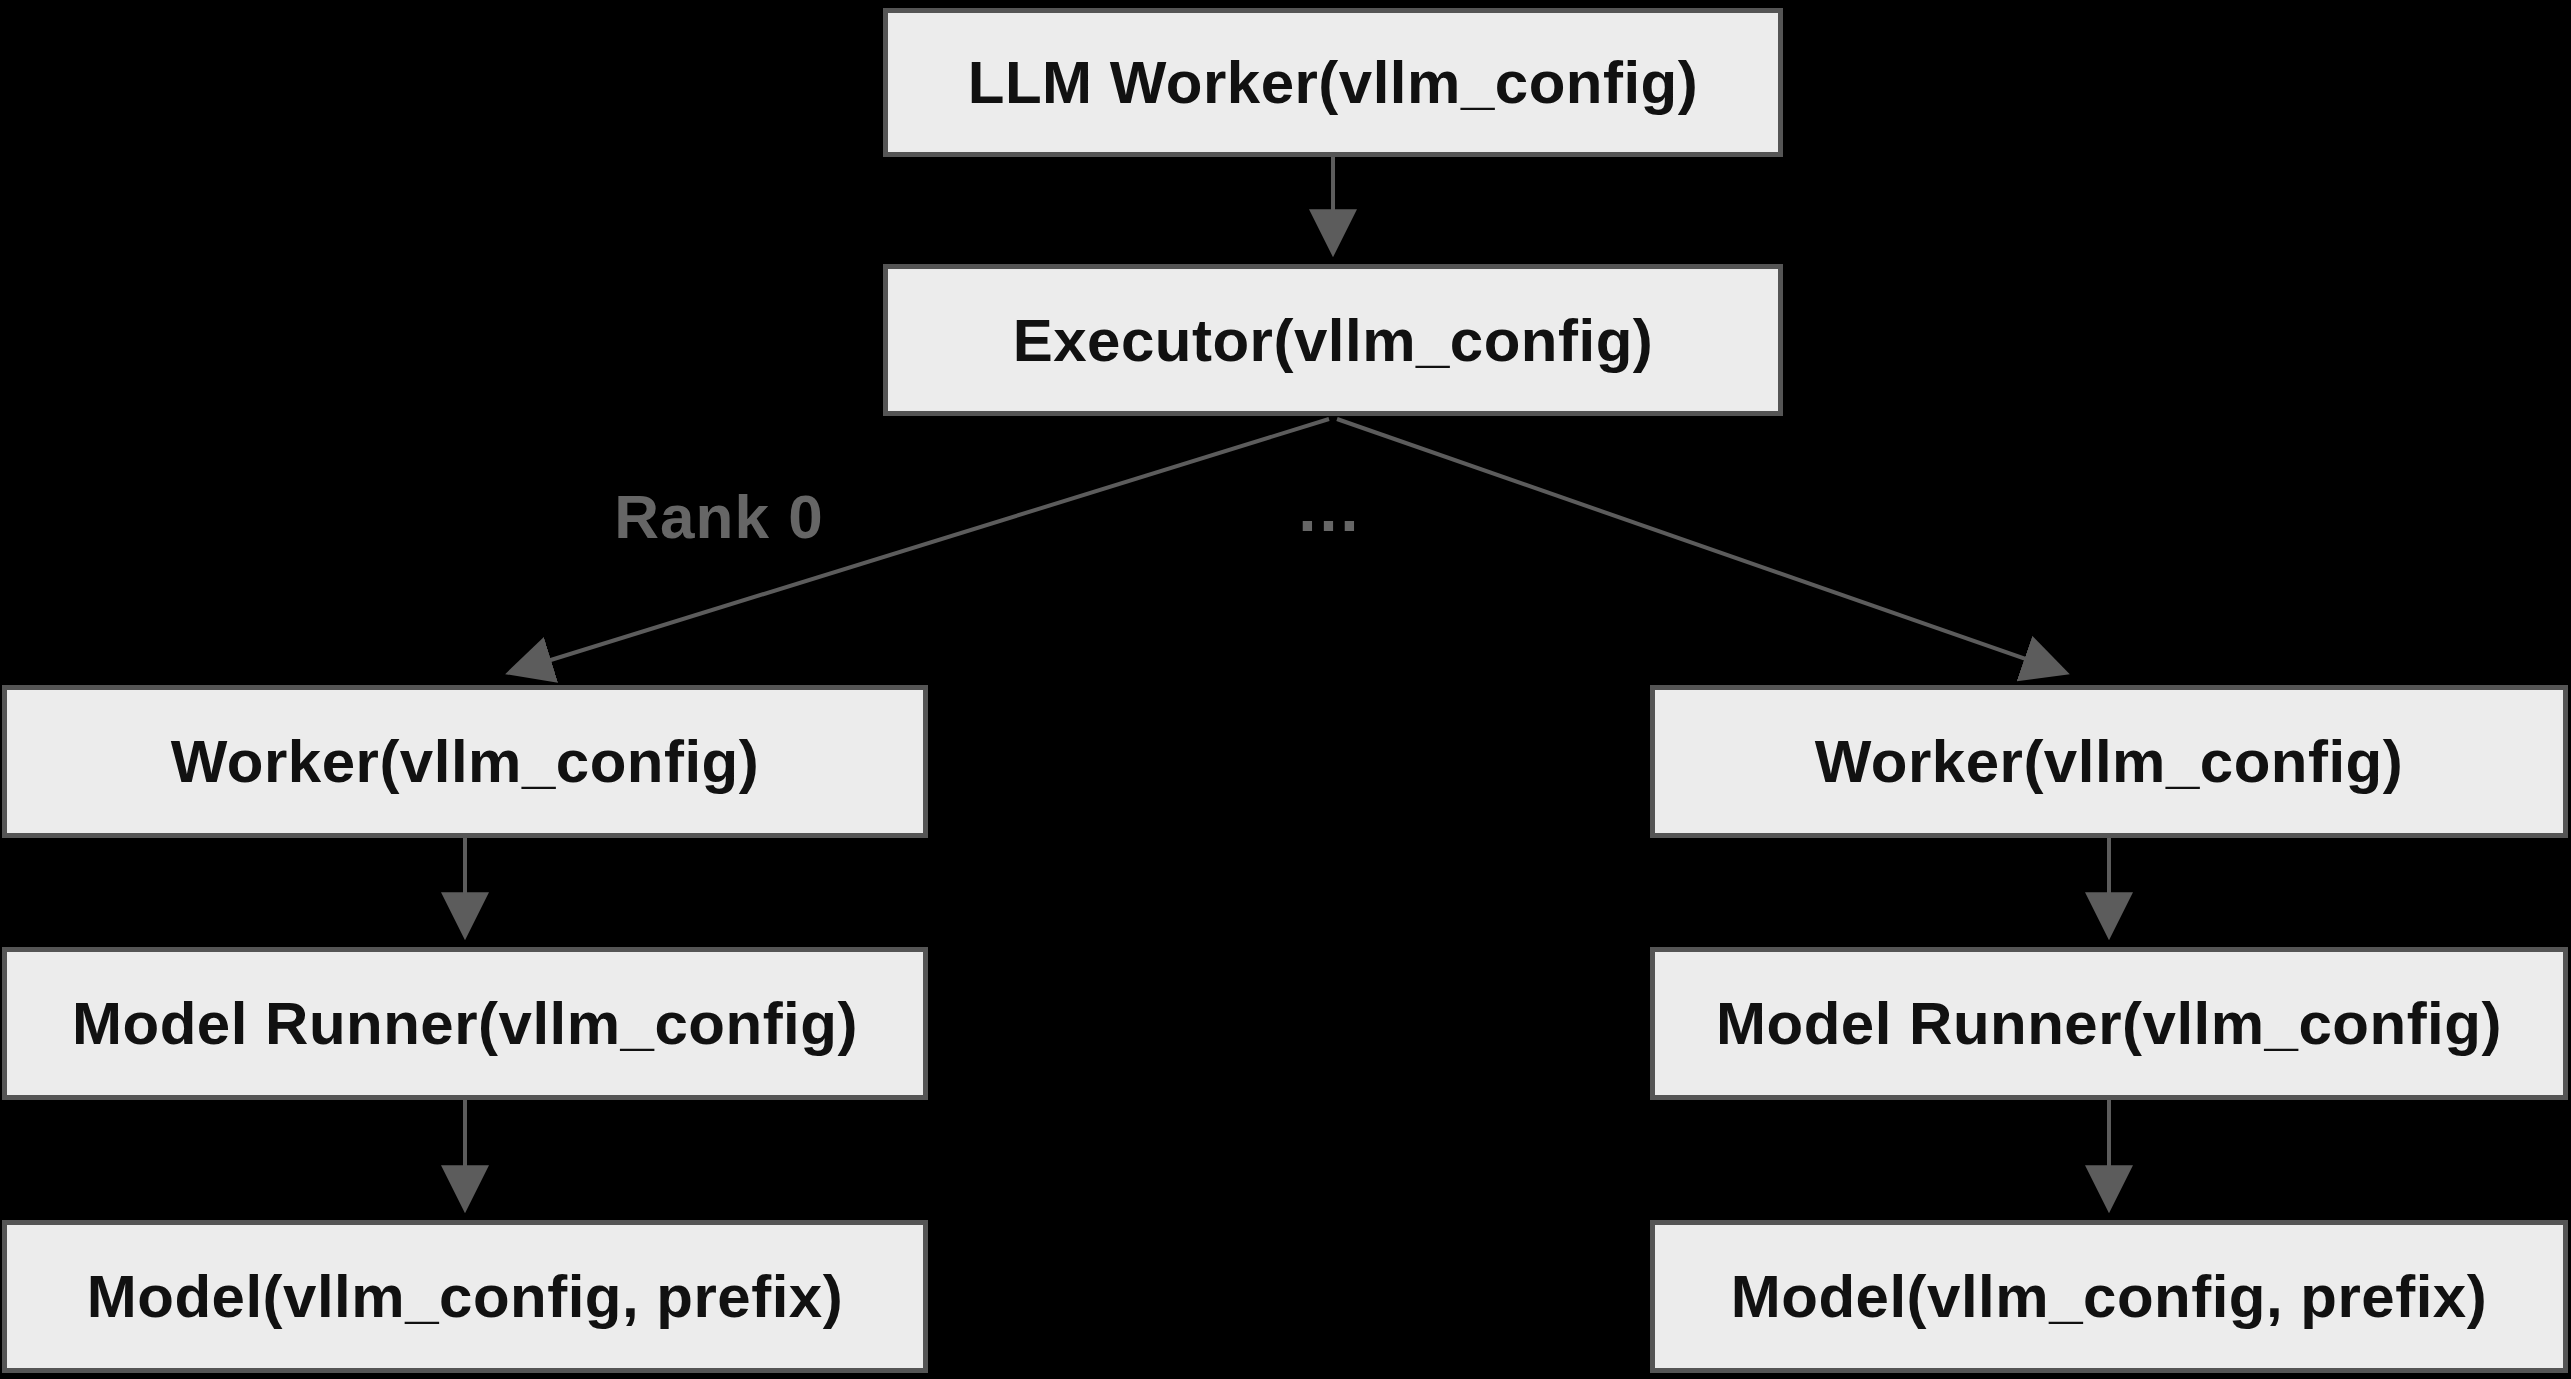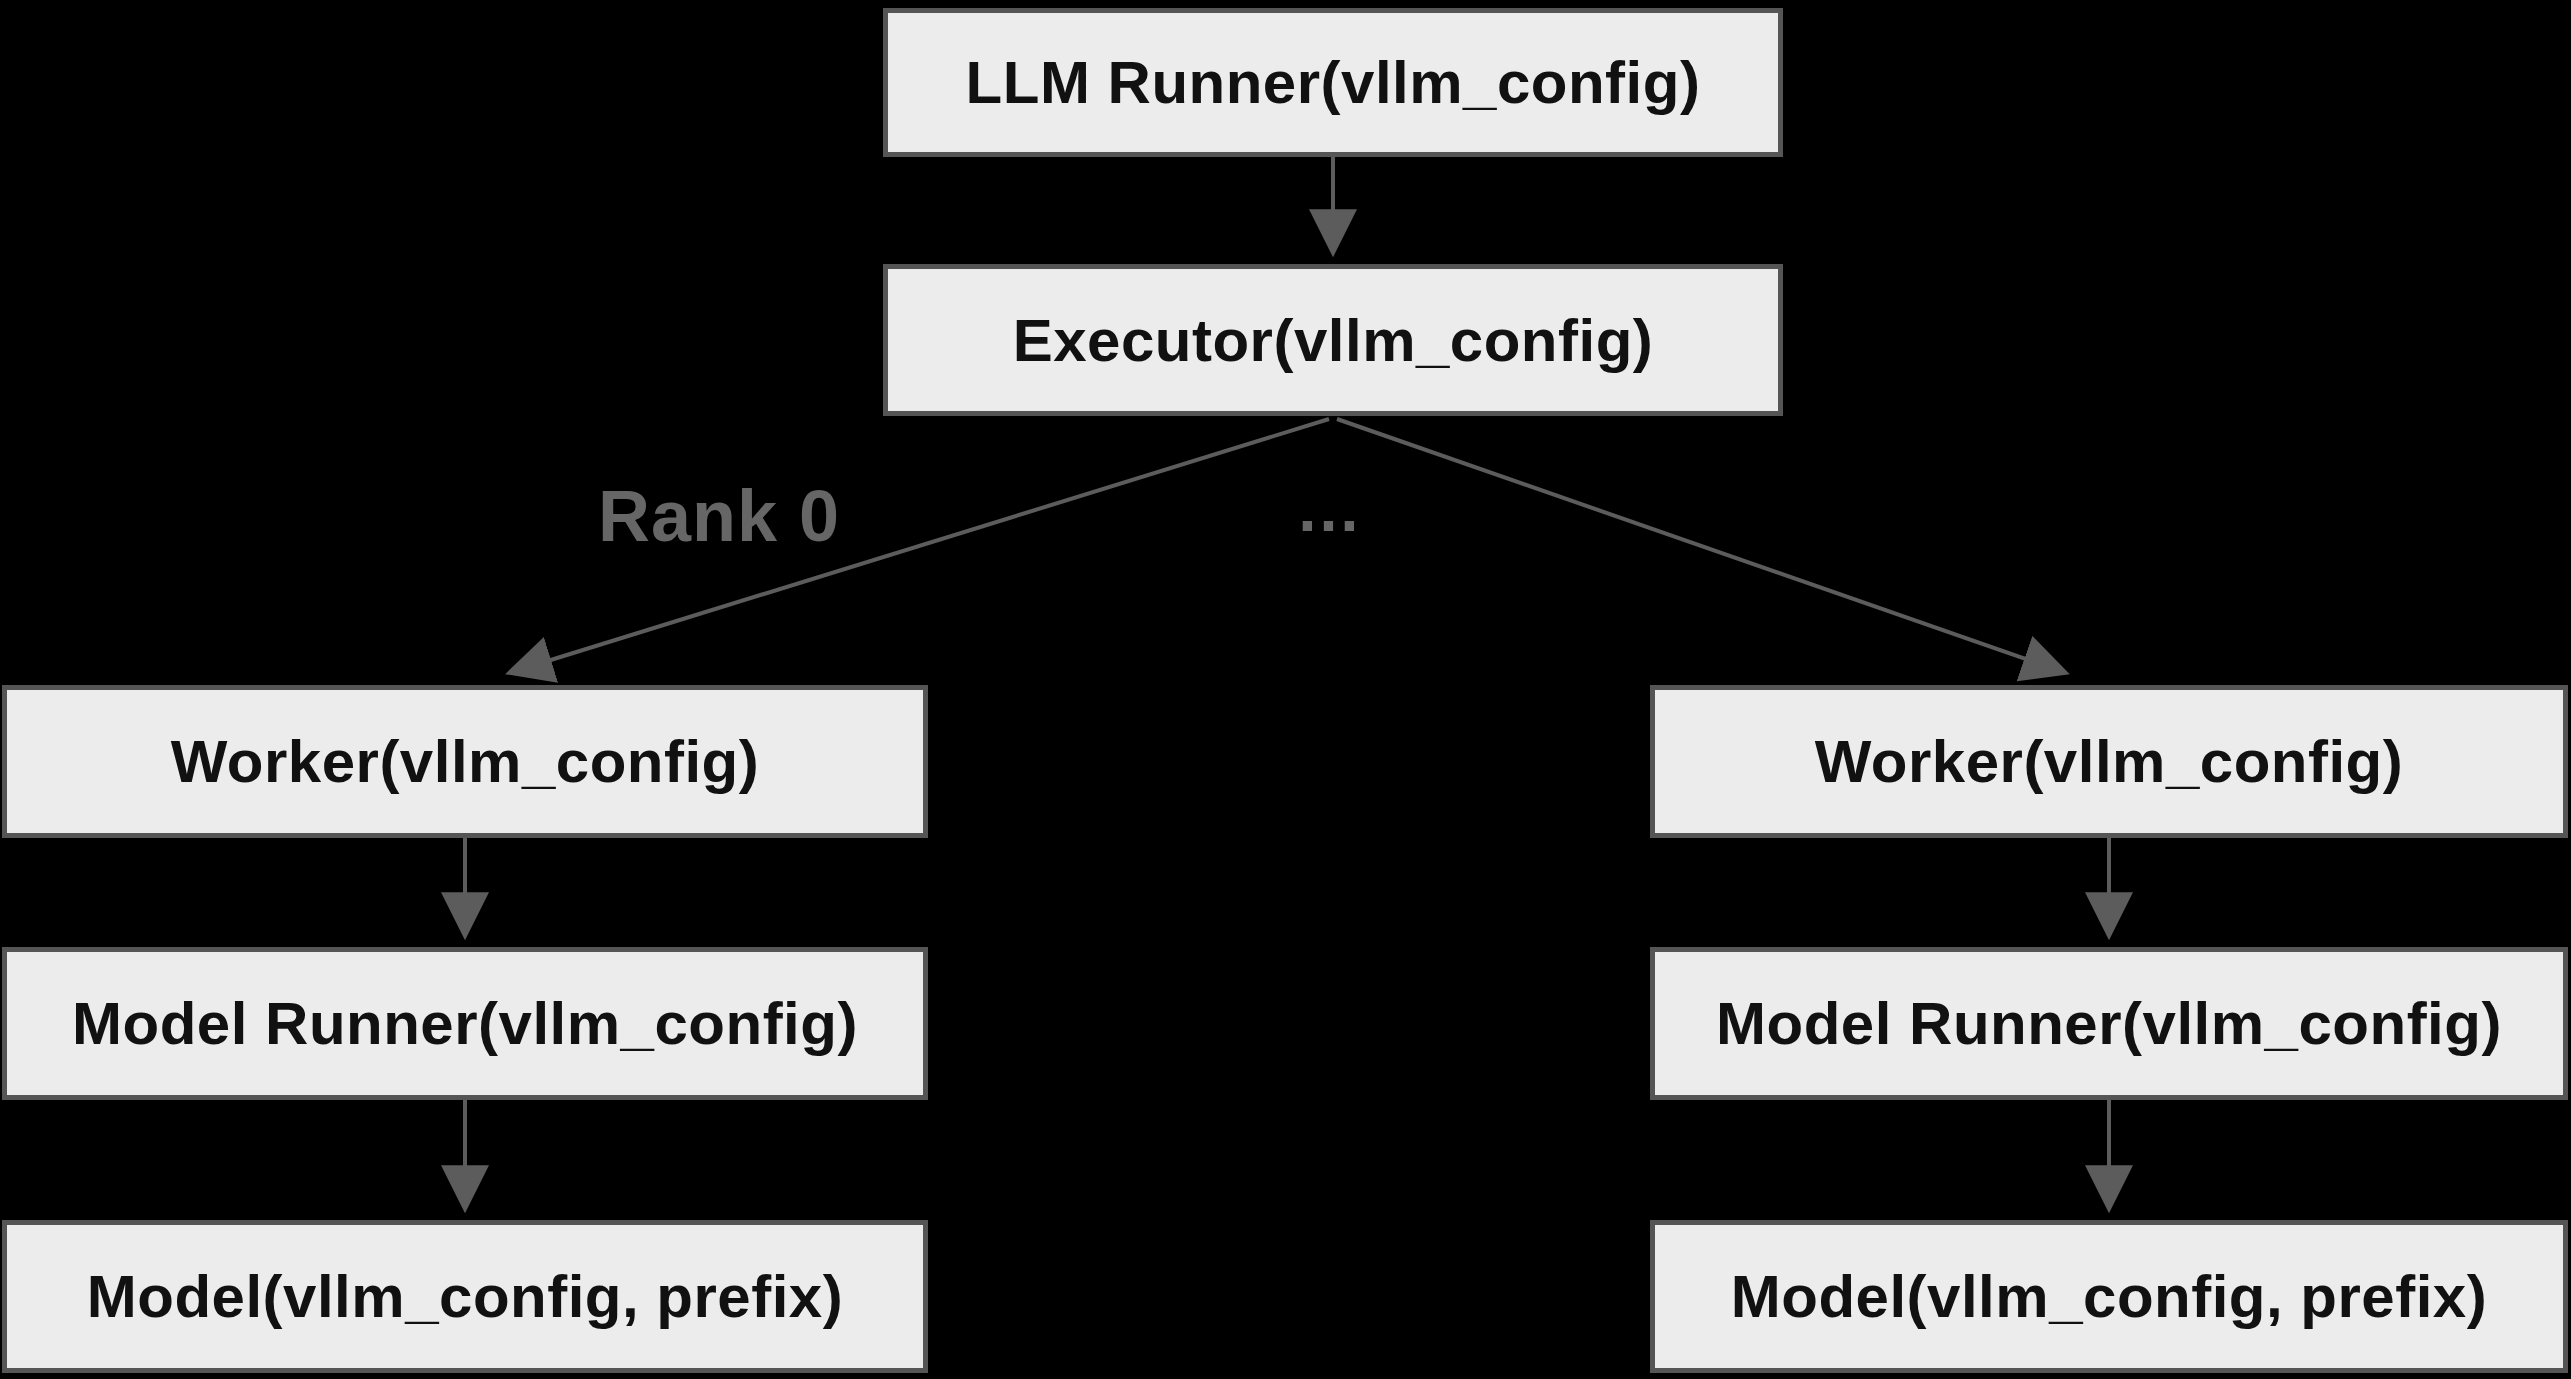--- a/index.html
+++ b/index.html
@@ -45,21 +45,21 @@
   .node-model-0  { left: 2px;    top: 1220px; width: 926px; height: 153px; }
   
   .node-worker-n { left: 1650px; top: 685px;  width: 918px; height: 153px; }
   .node-runner-n { left: 1650px; top: 947px;  width: 918px; height: 153px; }
   .node-model-n  { left: 1650px; top: 1220px; width: 918px; height: 153px; }
 
   .edge-label {
     position: absolute;
     transform: translate(-50%, -50%);
     color: #666666;
-    font-size: 72px;
+    font-size: 62px;
     font-weight: 700;
     letter-spacing: 1px;
     white-space: nowrap;
   }
   .label-rank-0  { left: 719px;  top: 516px; }
   .label-rank-n  { left: 1972px; top: 516px; }
   .label-ellipsis{ left: 1330px; top: 508px; font-size: 66px; letter-spacing: 3px; }
 </style>
 </head>
 <body>
@@ -82,21 +82,21 @@
     <line x1="465" y1="838" x2="465" y2="933" stroke="#5c5c5c" stroke-width="4" marker-end="url(#arrow)"></line>
 
     <line x1="465" y1="1100" x2="465" y2="1206" stroke="#5c5c5c" stroke-width="4" marker-end="url(#arrow)"></line>
 
     <line x1="2109" y1="838" x2="2109" y2="933" stroke="#5c5c5c" stroke-width="4" marker-end="url(#arrow)"></line>
 
     <line x1="2109" y1="1100" x2="2109" y2="1206" stroke="#5c5c5c" stroke-width="4" marker-end="url(#arrow)"></line>
   </svg>
 
   <div class="node node-engine">
-    <span>LLM Runner(vllm_config)</span>
+    <span>LLM Worker(vllm_config)</span>
   </div>
 
   <div class="node node-executor">
     <span>Executor(vllm_config)</span>
   </div>
 
   <div class="node node-worker-0">
     <span>Worker(vllm_config)</span>
   </div>
 

